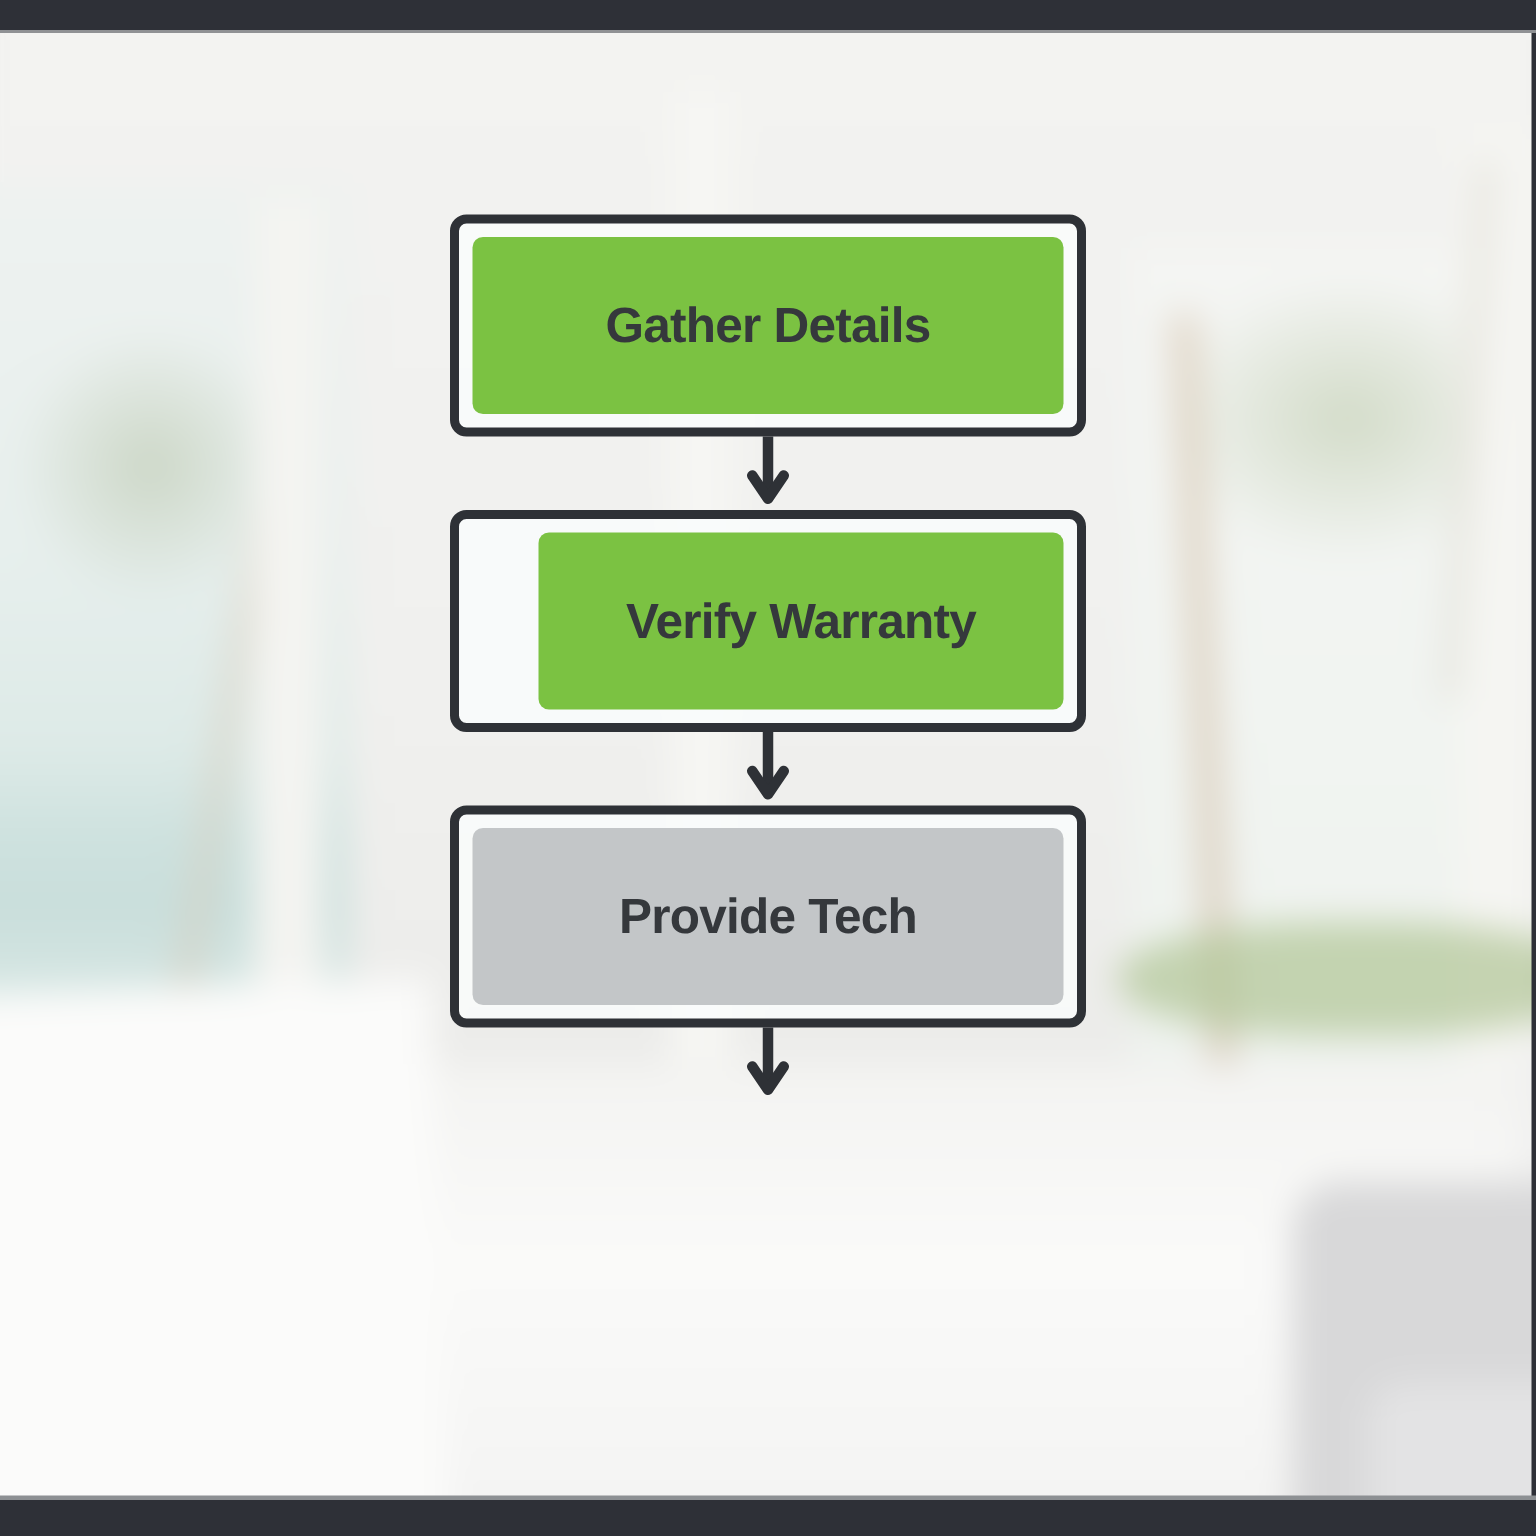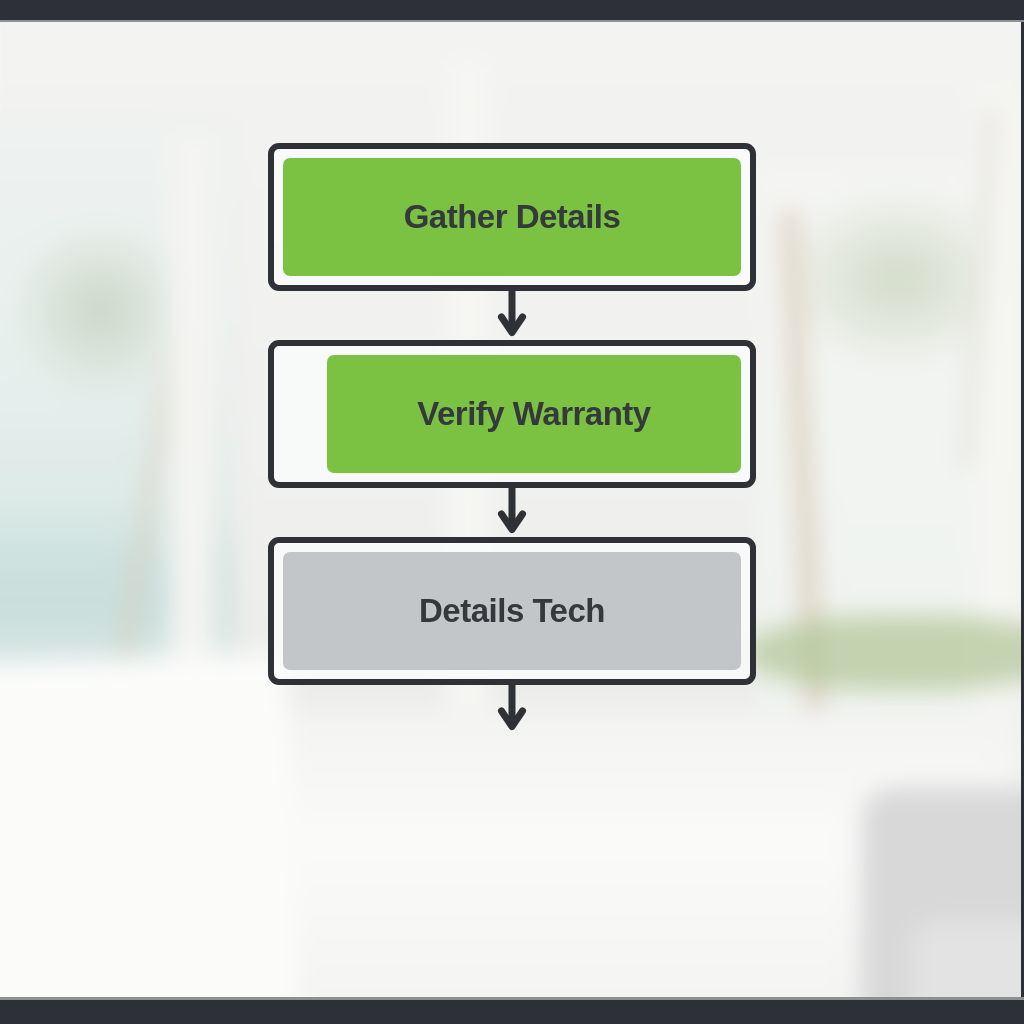--- a/index.html
+++ b/index.html
@@ -46,21 +46,21 @@
   
   .bar-top{position:absolute;left:0;top:0;width:1024px;height:20px;background:var(--bar);z-index:6;}
   .line-top{position:absolute;left:0;top:20px;width:1024px;height:2px;background:#8f9194;z-index:6;}
   .line-bottom{position:absolute;left:0;top:997px;width:1024px;height:3px;background:#8d9093;z-index:6;}
   .bar-bottom{position:absolute;left:0;top:1000px;width:1024px;height:24px;background:var(--bar);z-index:6;}
   .edge-right{position:absolute;right:0;top:0;width:3px;height:1024px;background:var(--bar);z-index:5;}
   
   .flow{position:absolute;left:284px;top:143px;width:456px;z-index:3;
     display:flex;flex-direction:column;align-items:center;}
   .node{
-    box-sizing:border-box;width:488px;height:148px;
+    box-sizing:border-box;width:424px;height:148px;
     border:6px solid var(--ink);border-radius:11px;
     background:rgba(250,253,252,.8);
     padding:9px;flex:none;
   }
   .node-fill{
     height:100%;border-radius:7px;
     display:flex;align-items:center;justify-content:center;
     font-size:33px;font-weight:700;letter-spacing:-.5px;color:var(--label);
   }
   .connector{flex:none;height:49px;display:flex;align-items:flex-start;justify-content:center;}
@@ -110,21 +110,21 @@
   </div>
 
   <div class="connector">
     <svg width="30" height="49" viewBox="0 0 30 49">
       <line x1="15" y1="-2" x2="15" y2="36" stroke="#2e3136" stroke-width="7"></line>
       <path d="M4.5 26 L15 41.5 L25.5 26" fill="none" stroke="#2e3136" stroke-width="7" stroke-linejoin="round" stroke-linecap="round"></path>
     </svg>
   </div>
 
   <div class="node">
-    <div class="node-fill" style="background: rgb(195, 198, 200);">Details Tech</div>
+    <div class="node-fill" style="background: rgb(195, 198, 200);">Provide Tech</div>
   </div>
 
   <div class="connector">
     <svg width="30" height="49" viewBox="0 0 30 49">
       <line x1="15" y1="-2" x2="15" y2="36" stroke="#2e3136" stroke-width="7"></line>
       <path d="M4.5 26 L15 41.5 L25.5 26" fill="none" stroke="#2e3136" stroke-width="7" stroke-linejoin="round" stroke-linecap="round"></path>
     </svg>
   </div>
 
 

